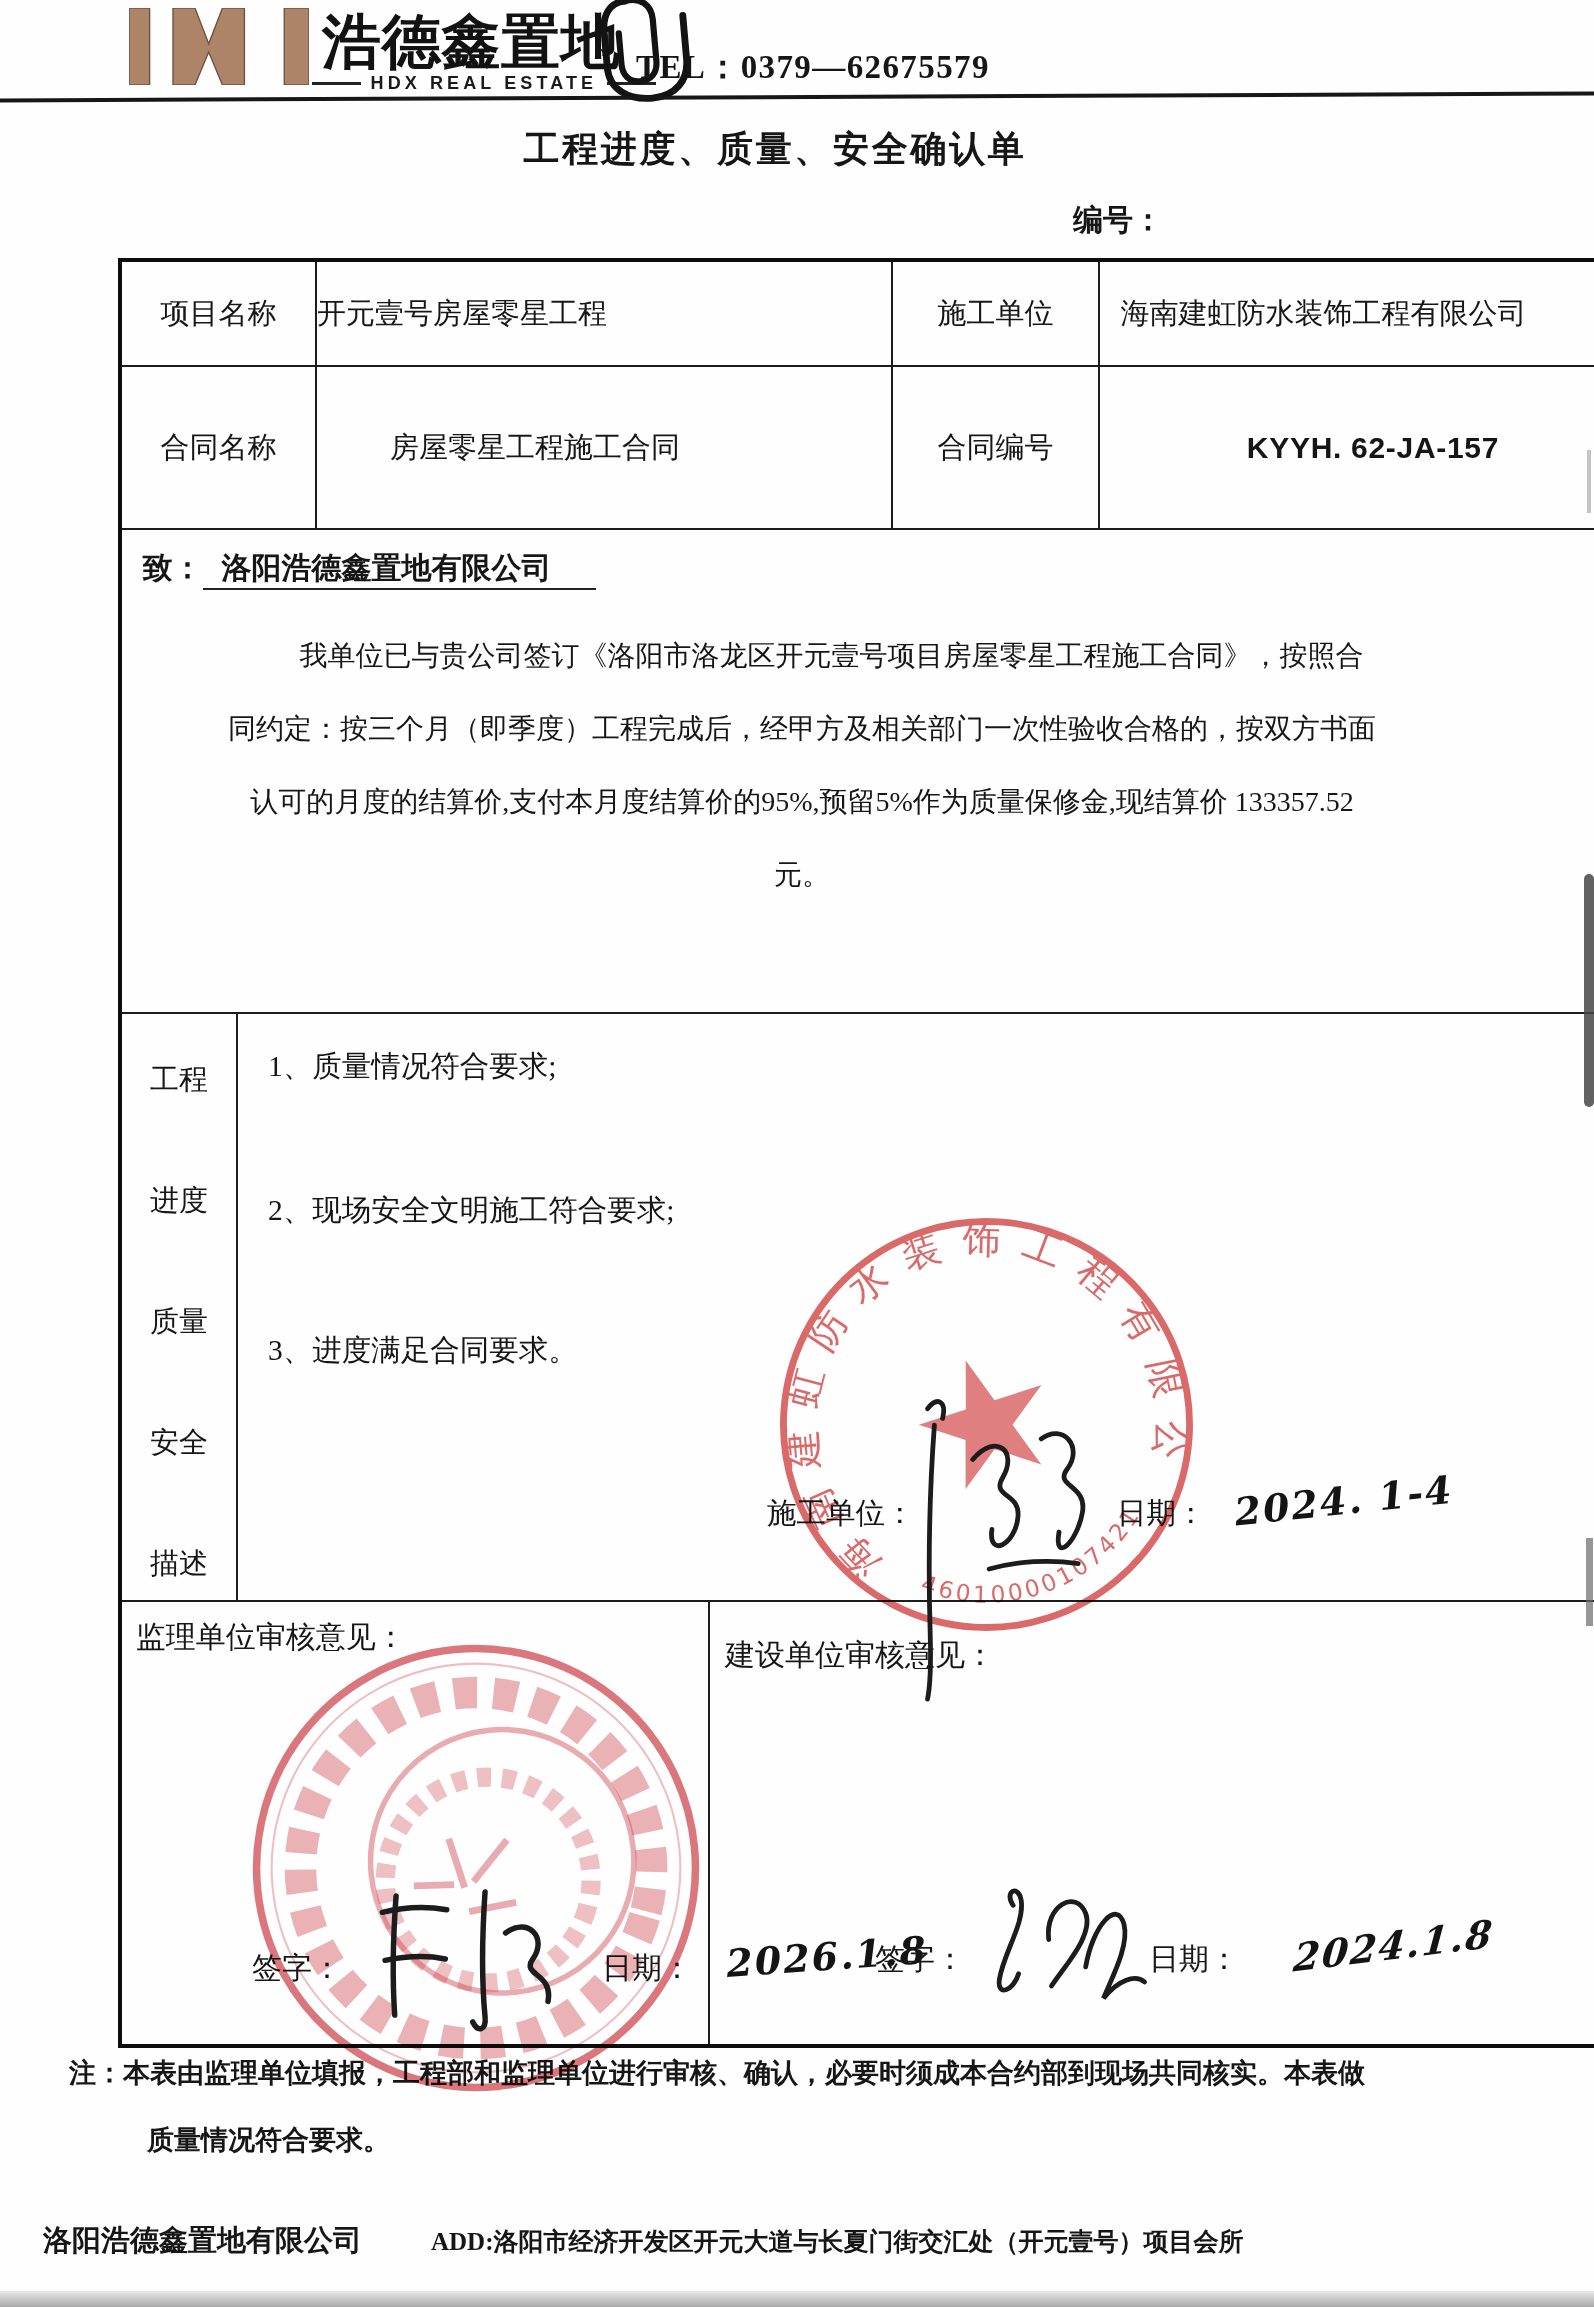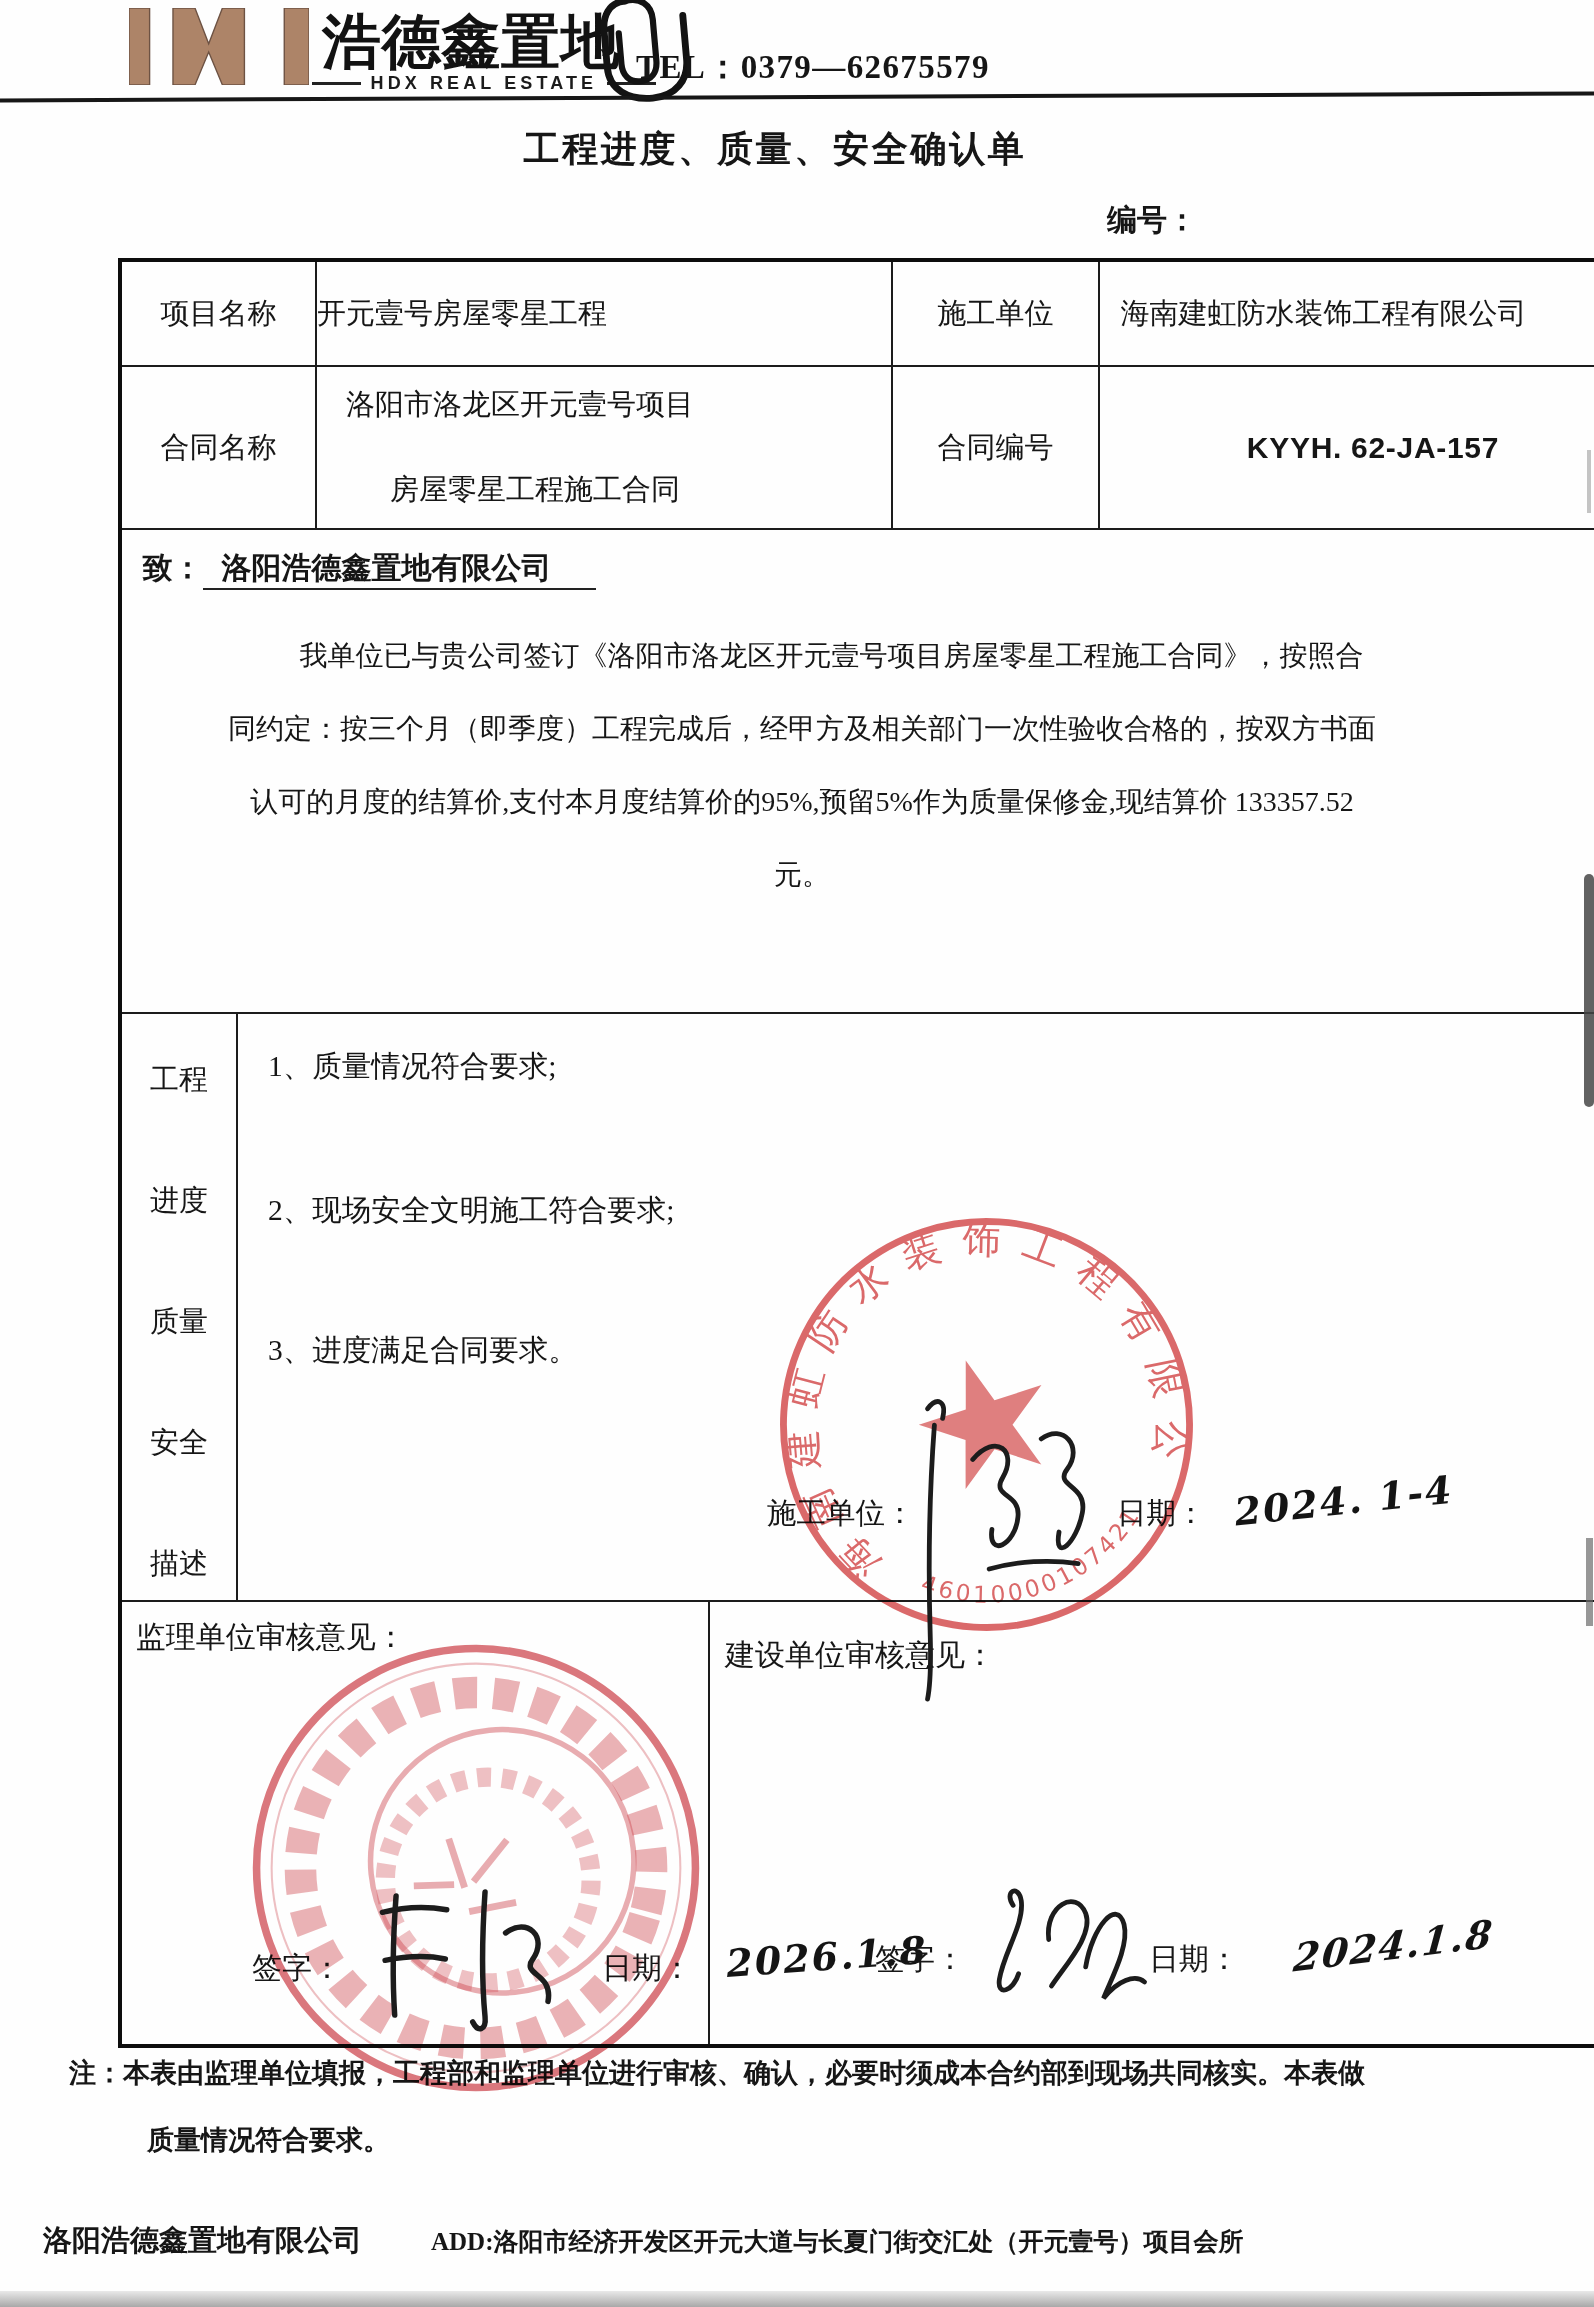--- a/index.html
+++ b/index.html
@@ -14,21 +14,21 @@
   .logo-en{position:absolute; left:312px; top:73px; display:flex; align-items:center; gap:9.6px;
     font-family:Liberation Sans, sans-serif; font-size:18px; font-weight:bold;
     letter-spacing:4.1px; color:#1b1b1b;}
   .logo-en .rule{width:49px; height:2.1px; background:#222;}
   .paperclip{position:absolute; left:595px; top:-5.5px; transform:rotate(-5deg);}
   .tel{position:absolute; left:636px; top:45px; font-size:33px; font-weight:bold; letter-spacing:1.4px;}
   .header-rule{position:absolute; left:0; top:95px; width:1594px; height:4.1px; background:#171717;
     transform:rotate(-0.25deg);}
   .title{position:absolute; left:0; top:125px; width:1550px; text-align:center;
     font-size:36px; font-weight:bold; letter-spacing:2.7px;}
-  .doc-no{position:absolute; left:1073px; top:200px; font-size:30px; font-weight:bold;margin-left:34px;}
+  .doc-no{position:absolute; left:1073px; top:200px; font-size:30px; font-weight:bold;}
 
   
   .sheet{position:absolute; left:118px; top:258px; width:1532px; height:1790px;
     border:4.8px solid #0d0d0d; box-sizing:border-box; display:grid;
     grid-template-rows:103px 163px 484px 588px 1fr;}
   .trow{border-top:2.1px solid #1c1c1c; position:relative;}
   .trow:first-child{border-top:none;}
   .grid4{display:grid; grid-template-columns:193px 576px 207px 1fr;}
   .grid2a{display:grid; grid-template-columns:114px 1fr;}
   .grid2b{display:grid; grid-template-columns:586px 1fr;}
@@ -117,21 +117,20 @@
       <div class="cell c-center label">项目名称</div>
       <div class="cell c-left value">开元壹号房屋零星工程</div>
       <div class="cell c-center label">施工单位</div>
       <div class="cell c-left value" style="padding-left:20.6px;">海南建虹防水装饰工程有限公司</div>
     </div>
 
     <div class="trow grid4">
       <div class="cell c-center label">合同名称</div>
       <div class="cell">
         <div class="two-line value">
-          <div class="l1">洛阳市洛龙区开元壹号项目</div>
           <div class="l2">房屋零星工程施工合同</div>
         </div>
       </div>
       <div class="cell c-center label">合同编号</div>
       <div class="cell c-center mono-no">KYYH. 62-JA-157</div>
     </div>
 
     <div class="trow">
       <div class="to-line"><span>致：</span><span class="to-value">洛阳浩德鑫置地有限公司</span></div>
       <div class="letter-body">

